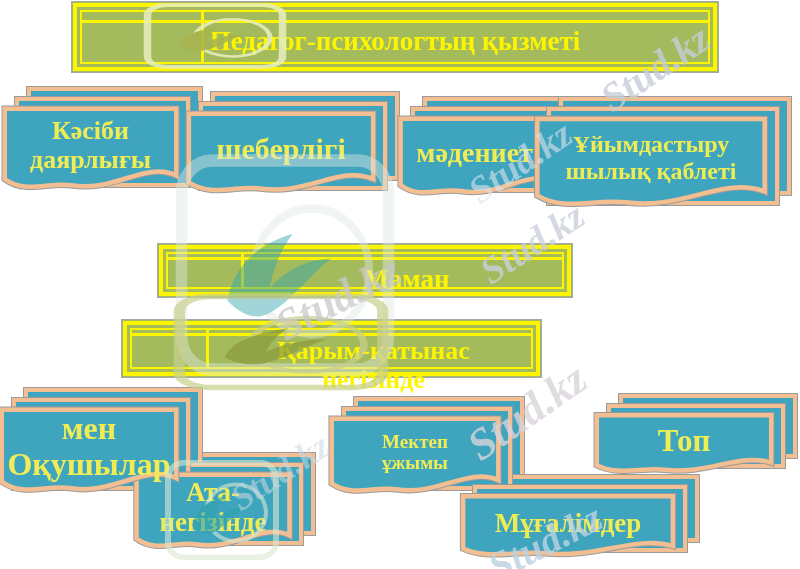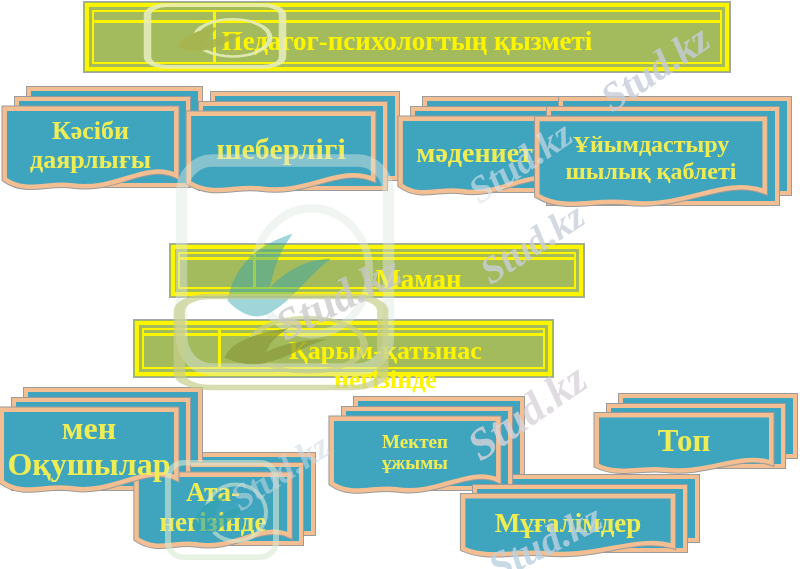--- a/index.html
+++ b/index.html
@@ -4,21 +4,21 @@
 <style>
   html,body{margin:0;padding:0;}
   body{
     width:800px;height:569px;position:relative;overflow:hidden;
     background:var(--background,#fff);
     font-family:"Liberation Serif","DejaVu Serif",serif;
   }
   .page{position:absolute;inset:0;}
 
   
-  .banner{position:absolute;background:var(--banner-green);box-shadow:0 0 0 1px var(--banner-outline);margin-left:12px;}
+  .banner{position:absolute;background:var(--banner-green);box-shadow:0 0 0 1px var(--banner-outline);}
   .b-frame{position:absolute;inset:1px;border:4px solid var(--banner-yellow);}
   .b-inner{position:absolute;inset:8px;border:2px solid var(--banner-yellow);}
   .b-hline{position:absolute;left:8px;right:8px;height:3px;background:var(--banner-yellow);}
   .b-vline{position:absolute;top:8px;bottom:8px;width:3px;left:20%;background:var(--banner-yellow);}
   .b-text{position:absolute;inset:0;z-index:2;display:flex;flex-direction:column;align-items:center;
           font-weight:bold;color:var(--banner-yellow);text-align:center;line-height:1.12;overflow:visible;}
 
   
   .stack{position:absolute;}
   .card-back{position:absolute;width:100%;height:100%;box-sizing:border-box;

